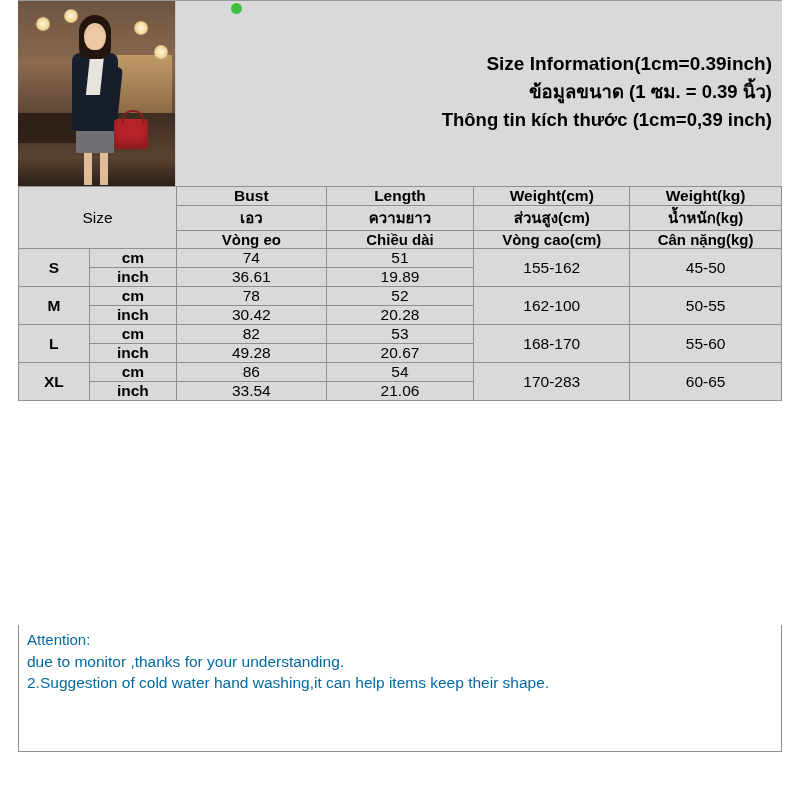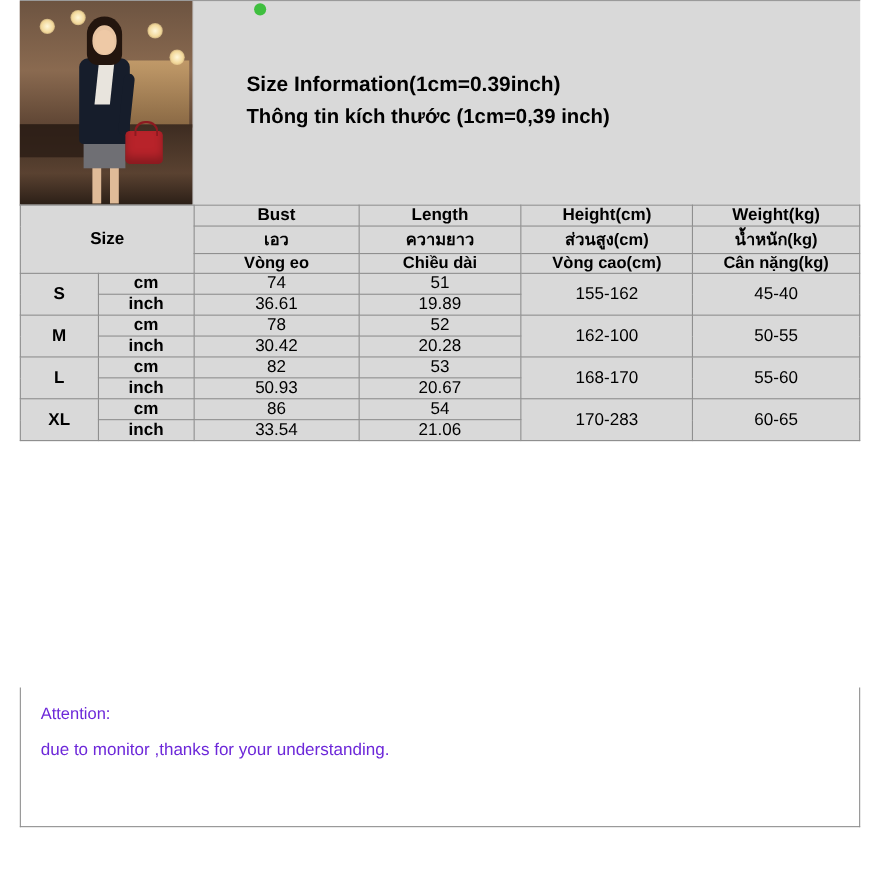--- a/index.html
+++ b/index.html
@@ -116,21 +116,21 @@
     transform: rotate(6deg);
   }
   .green-dot {
     position: absolute; left: 213px; top: 2px;
     width: 11px; height: 11px; border-radius: 50%;
     background: #3fbf3f;
   }
   .title-block {
     flex: 1 1 auto;
     display: flex; flex-direction: column;
-    align-items: flex-start; justify-content: center;
+    align-items: flex-end; justify-content: center;
     padding: 6px 10px 10px 10px;
     text-align: center;
     color: #000;
     margin-left: 38px;
   }
   .title-line {
     font-weight: bold;
     font-size: 19px;
     line-height: 28px;
     white-space: nowrap;
@@ -160,21 +160,21 @@
   .col-size { width: 68px; }
   .col-unit { width: 84px; }
   .col-bust { width: 144px; }
   .col-len  { width: 142px; }
   .col-h    { width: 150px; }
   .col-w    { width: 146px; }
 
   .hdr { font-weight: bold; font-size: 15.5px; }
   .hdr.small { font-size: 15px; }
   .size-word {
-    font-weight: bold;
+    font-weight: normal;
     font-size: 25px;
   }
   .size-letter {
     font-weight: bold;
     font-size: 17px;
   }
   .unit-cell { font-weight: bold; font-size: 15px; }
   .val { font-size: 16px; }
 
   
@@ -182,24 +182,24 @@
     position: absolute;
     left: 18px; top: 625px;
     width: 764px;
     height: 127px;
     background: #ffffff;
     border: 1px solid #8f8f8f;
     border-top: none;
     padding: 4px 8px 6px 8px;
   }
   .attention p {
-    margin: 10px;
+    margin: 0;
     font-size: 15.5px;
     line-height: 21.5px;
-    color: #6d28d9;
+    color: #0369a1;
   }
   .attention .t1 { font-size: 15px; }
 </style>
 </head>
 <body>
 
 <div id="sheet">
 
   <div class="top-band">
 
@@ -221,40 +221,41 @@
       <div class="m-hair"></div>
       <div class="m-head"></div>
       <div class="m-face"></div>
       <div class="m-bag"></div>
     </div>
 
     <div class="green-dot"></div>
 
     <div class="title-block">
       <div class="title-line">Size Information(1cm=0.39inch)</div>
+      <div class="title-line thai">ข้อมูลขนาด (1 ซม. = 0.39 นิ้ว)</div>
       <div class="title-line vn">Thông tin kích thước (1cm=0,39 inch)</div>
     </div>
   </div>
 
   <table class="sz">
     <colgroup>
       <col class="col-size">
       <col class="col-unit">
       <col class="col-bust">
       <col class="col-len">
       <col class="col-h">
       <col class="col-w">
     </colgroup>
     <tbody>
 
       <tr>
         <td class="size-word" rowspan="3" colspan="2">Size</td>
         <td class="hdr">Bust</td>
         <td class="hdr">Length</td>
-        <td class="hdr">Height(cm)</td>
+        <td class="hdr">Weight(cm)</td>
         <td class="hdr">Weight(kg)</td>
       </tr>
 
       <tr>
         <td class="hdr small">เอว</td>
         <td class="hdr small">ความยาว</td>
         <td class="hdr small">ส่วนสูง(cm)</td>
         <td class="hdr small">น้ำหนัก(kg)</td>
       </tr>
 
@@ -264,21 +265,21 @@
         <td class="hdr small">Vòng cao(cm)</td>
         <td class="hdr small">Cân nặng(kg)</td>
       </tr>
 
       <tr>
         <td class="size-letter" rowspan="2">S</td>
         <td class="unit-cell">cm</td>
         <td class="val">74</td>
         <td class="val">51</td>
         <td class="val" rowspan="2">155-162</td>
-        <td class="val" rowspan="2">45-40</td>
+        <td class="val" rowspan="2">45-50</td>
       </tr>
       <tr>
         <td class="unit-cell">inch</td>
         <td class="val">36.61</td>
         <td class="val">19.89</td>
       </tr>
 
       <tr>
         <td class="size-letter" rowspan="2">M</td>
         <td class="unit-cell">cm</td>
@@ -296,21 +297,21 @@
       <tr>
         <td class="size-letter" rowspan="2">L</td>
         <td class="unit-cell">cm</td>
         <td class="val">82</td>
         <td class="val">53</td>
         <td class="val" rowspan="2">168-170</td>
         <td class="val" rowspan="2">55-60</td>
       </tr>
       <tr>
         <td class="unit-cell">inch</td>
-        <td class="val">50.93</td>
+        <td class="val">49.28</td>
         <td class="val">20.67</td>
       </tr>
 
       <tr>
         <td class="size-letter" rowspan="2">XL</td>
         <td class="unit-cell">cm</td>
         <td class="val">86</td>
         <td class="val">54</td>
         <td class="val" rowspan="2">170-283</td>
         <td class="val" rowspan="2">60-65</td>
@@ -319,15 +320,16 @@
         <td class="unit-cell">inch</td>
         <td class="val">33.54</td>
         <td class="val">21.06</td>
       </tr>
     </tbody>
   </table>
 
   <div class="attention">
     <p class="t1">Attention:</p>
     <p>due to monitor ,thanks for your understanding.</p>
+    <p>2.Suggestion of cold water hand washing,it can help items keep their shape.</p>
   </div>
 
 </div>
 
 </body></html>

